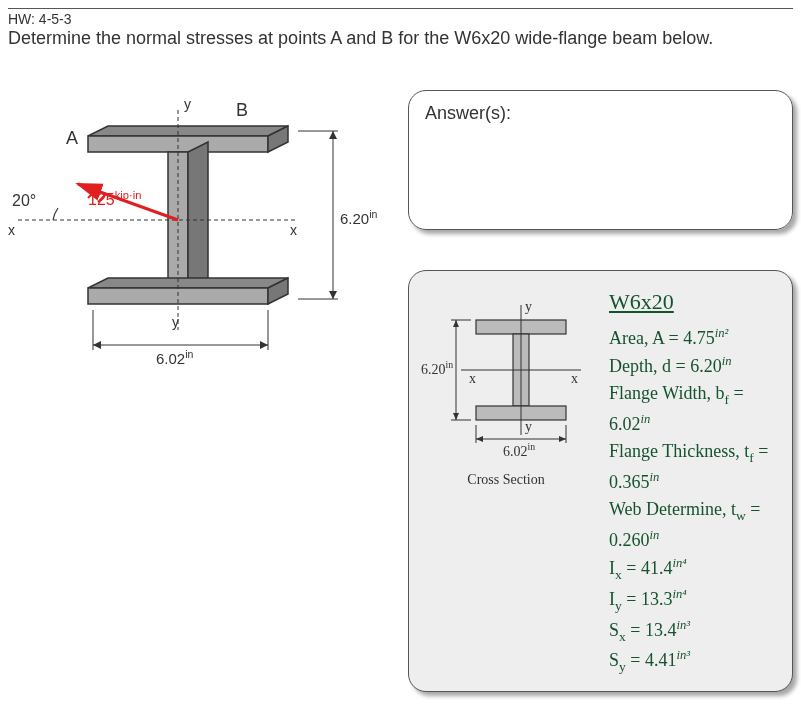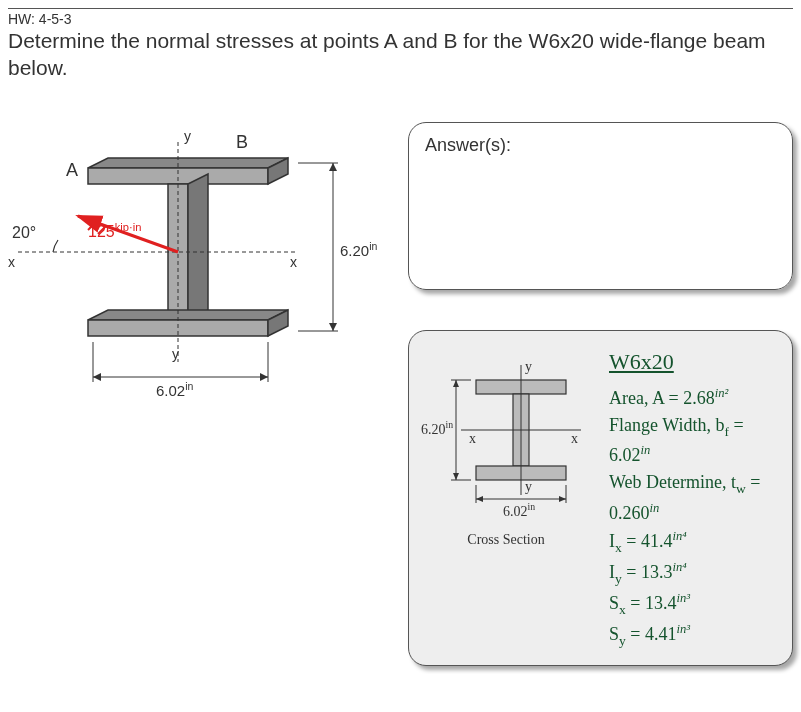--- a/index.html
+++ b/index.html
@@ -10,33 +10,33 @@
     color: #333;
     background: #fff;
     width: 801px;
     box-sizing: border-box;
   }
   .header-line {
     border-top: 1px solid #555;
     margin-bottom: 2px;
   }
   .problem-title { font-size: 14px; }
-  .problem-text { font-size: 21px; line-height: 1.3; }
+  .problem-text { font-size: 18px; line-height: 1.3; }
   .content-row {
     display: flex;
     gap: 20px;
     margin-top: 40px;
   }
   .fig-col { flex: 0 0 380px; }
   .right-col { flex: 1; }
   .answer-box {
     border: 1.5px solid #555;
     border-radius: 18px;
     padding: 12px 16px;
-    height: 168px;
+    height: 140px;
     box-sizing: border-box;
     box-shadow: 4px 4px 4px rgba(0,0,0,0.35);
   }
   .answer-title { font-size: 18px; }
   .props-box {
     margin-top: 40px;
     border: 1.5px solid #555;
     border-radius: 18px;
     padding: 14px 12px 14px 12px;
     box-shadow: 4px 4px 4px rgba(0,0,0,0.35);
@@ -174,25 +174,33 @@
         <span class="dim-label" style="position:absolute; left:150px; top:86px;">x</span>
         <span class="dim-label" style="position:absolute; left:104px; top:14px;">y</span>
         <span class="dim-label" style="position:absolute; left:104px; top:134px;">y</span>
         <div class="cross-label">Cross Section</div>
       </div>
 
       <div class="props-list">
         <div class="props-title">W6x20</div>
         <div>
           <span>Area, A =</span>
-          <span>2.68</span><sup class="unit"><i>in²</i></sup>
+          <span>4.75</span><sup class="unit"><i>in²</i></sup>
+        </div>
+        <div>
+          <span>Depth, d =</span>
+          <span>6.20</span><sup class="unit"><i>in</i></sup>
         </div>
         <div>
           <span>Flange Width, b</span><sub class="sub">f</sub><span> =</span>
           <span>6.02</span><sup class="unit"><i>in</i></sup>
+        </div>
+        <div>
+          <span>Flange Thickness, t</span><sub class="sub">f</sub><span> =</span>
+          <span>0.365</span><sup class="unit"><i>in</i></sup>
         </div>
         <div>
           <span>Web Determine, t</span><sub class="sub">w</sub><span> =</span>
           <span>0.260</span><sup class="unit"><i>in</i></sup>
         </div>
         <div>
           <span>I</span><sub class="sub">x</sub><span> =</span>
           <span>41.4</span><sup class="unit"><i>in⁴</i></sup>
         </div>
         <div>

